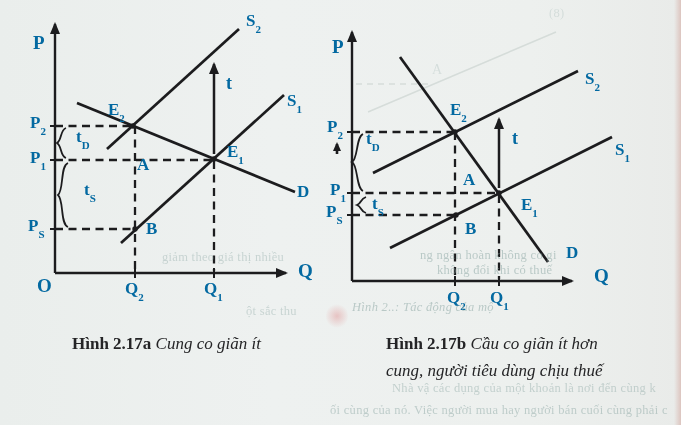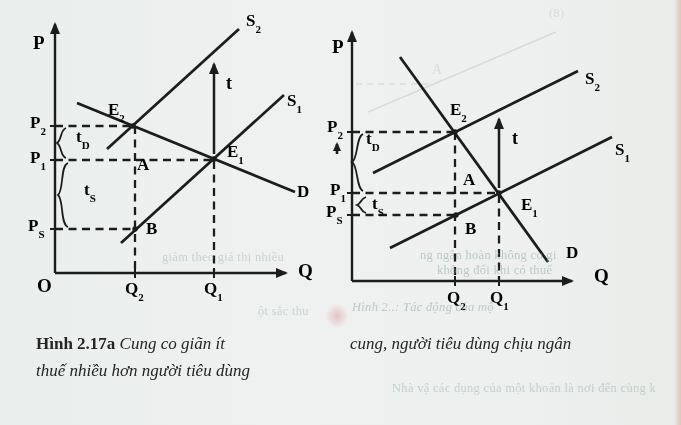--- a/index.html
+++ b/index.html
@@ -7,51 +7,51 @@
        font-family:"Liberation Serif","DejaVu Serif",serif;
        background:linear-gradient(90deg,#eaeeec 0%,#eef1f0 40%,#edf0ee 78%,#e9ebe9 100%);}
   #page{position:absolute;inset:0;width:681px;height:425px;}
   svg.geom{position:absolute;left:0;top:0;}
   
   .edge-strip{position:absolute;right:0;top:0;width:7px;height:425px;
       background:linear-gradient(90deg,rgba(214,170,158,0),rgba(205,150,140,.45));}
   .pink-smudge{position:absolute;left:326px;top:303px;width:22px;height:26px;border-radius:50%;
       background:radial-gradient(circle,rgba(224,150,150,.5),rgba(224,150,150,0) 70%);}
   
-  .lbl{position:absolute;font-weight:700;font-size:17px;color:#000000;line-height:1;white-space:nowrap;}
+  .lbl{position:absolute;font-weight:700;font-size:17px;color:#0369a1;line-height:1;white-space:nowrap;}
   .lbl sub{font-size:11px;position:relative;top:3px;left:0px;font-weight:700;}
   .big{font-size:19px;}
   
   .la-paxis{left:33px;top:33px}   .la-qaxis{left:298px;top:261px} .la-origin{left:37px;top:276px}
   .la-s2{left:246px;top:12px}     .la-s1{left:287px;top:92px}     .la-d{left:297px;top:183px}
   .la-e2{left:108px;top:101px}    .la-e1{left:227px;top:143px}
   .la-a{left:137px;top:156px}     .la-b{left:146px;top:220px}     .la-t{left:226px;top:74px;font-size:18px}
   .la-td{left:76px;top:128px}     .la-ts{left:84px;top:181px}
   .la-p2{left:30px;top:114px}     .la-p1{left:30px;top:149px}     .la-ps{left:28px;top:217px}
   .la-q2{left:125px;top:280px}    .la-q1{left:204px;top:280px}
   
   .lb-paxis{left:332px;top:37px}  .lb-qaxis{left:594px;top:266px}
   .lb-s2{left:585px;top:70px}     .lb-s1{left:615px;top:141px}    .lb-d{left:566px;top:244px}
   .lb-e2{left:450px;top:101px}    .lb-e1{left:521px;top:196px}
   .lb-a{left:463px;top:171px}     .lb-b{left:465px;top:220px}     .lb-t{left:512px;top:129px;font-size:18px}
   .lb-td{left:366px;top:130px}    .lb-ts{left:372px;top:195px}
   .lb-p2{left:327px;top:118px}    .lb-p1{left:330px;top:181px}    .lb-ps{left:326px;top:203px}
   .lb-q2{left:447px;top:289px}    .lb-q1{left:490px;top:289px}
   
   .caption{position:absolute;font-size:17px;color:#242426;line-height:27px;}
-  .caption .cap-line{white-space:nowrap;}
+  .caption .cap-line{white-space:nowrap;margin-left:36px;}
   .cap-tag{font-weight:700;font-style:normal;}
   .cap-it{font-style:italic;}
   .caption-a{left:36px;top:330px;}
   .caption-b{left:350px;top:330px;}
   
   .bleed{position:absolute;color:#8fa9a6;font-size:12.5px;white-space:nowrap;opacity:.55;letter-spacing:.3px;}
   .bleed.it{font-style:italic;}
   .bl-r1{left:162px;top:250px;opacity:.4}
-  .bl-r2{left:258px;top:304px;opacity:.4}
+  .bl-r2{left:246px;top:304px;opacity:.4}
   .bl-r3{left:420px;top:248px}
   .bl-r4{left:437px;top:263px}
   .bl-r5{left:352px;top:300px}
   .bl-r6{left:392px;top:381px;opacity:.45}
   .bl-r7{left:330px;top:403px;opacity:.5}
   .bl-mark-top{left:549px;top:6px;opacity:.25}
   .bl-mark-a{left:432px;top:62px;opacity:.25;font-size:14px}
 </style>
 </head>
 <body>
@@ -180,30 +180,31 @@
   <span class="lbl lb-td"><span>t</span><sub>D</sub></span>
   <span class="lbl lb-ts"><span>t</span><sub>S</sub></span>
   <span class="lbl lb-p2"><span>P</span><sub>2</sub></span>
   <span class="lbl lb-p1"><span>P</span><sub>1</sub></span>
   <span class="lbl lb-ps"><span>P</span><sub>S</sub></span>
   <span class="lbl lb-q2"><span>Q</span><sub>2</sub></span>
   <span class="lbl lb-q1"><span>Q</span><sub>1</sub></span>
 
   <div class="caption caption-a">
     <div class="cap-line"><span class="cap-tag">Hình 2.17a</span> <span class="cap-it">Cung co giãn ít</span></div>
-    <div class="cap-line cap-it">thuế nhiều hơn người tiêu dùng</div>
   </div>
   <div class="caption caption-b">
-    <div class="cap-line cap-it">cung, người tiêu dùng chịu ngân</div>
+    <div class="cap-line"><span class="cap-tag">Hình 2.17b</span> <span class="cap-it">Cầu co giãn ít hơn</span></div>
+    <div class="cap-line cap-it">cung, người tiêu dùng chịu thuế</div>
   </div>
 
   <span class="bleed bl-r1">giảm theo giá thị nhiều</span>
   <span class="bleed bl-r2">ột sắc thu</span>
   <span class="bleed bl-r4">không đổi khi có thuế</span>
   <span class="bleed bl-r3">ng ngân hoàn không co gi</span>
   <span class="bleed it bl-r5">Hình 2..: Tác động của mộ</span>
   <span class="bleed bl-r6">Nhà vậ các dụng của một khoản là nơi đến cùng k</span>
+  <span class="bleed bl-r7">ối cùng của nó. Việc người mua hay người bán cuối cùng phải c</span>
   <span class="bleed bl-mark-top">(8)</span>
   <span class="bleed bl-mark-a">A</span>
 
   <div class="edge-strip"></div>
   <div class="pink-smudge"></div>
 </div>
 
 </body></html>

